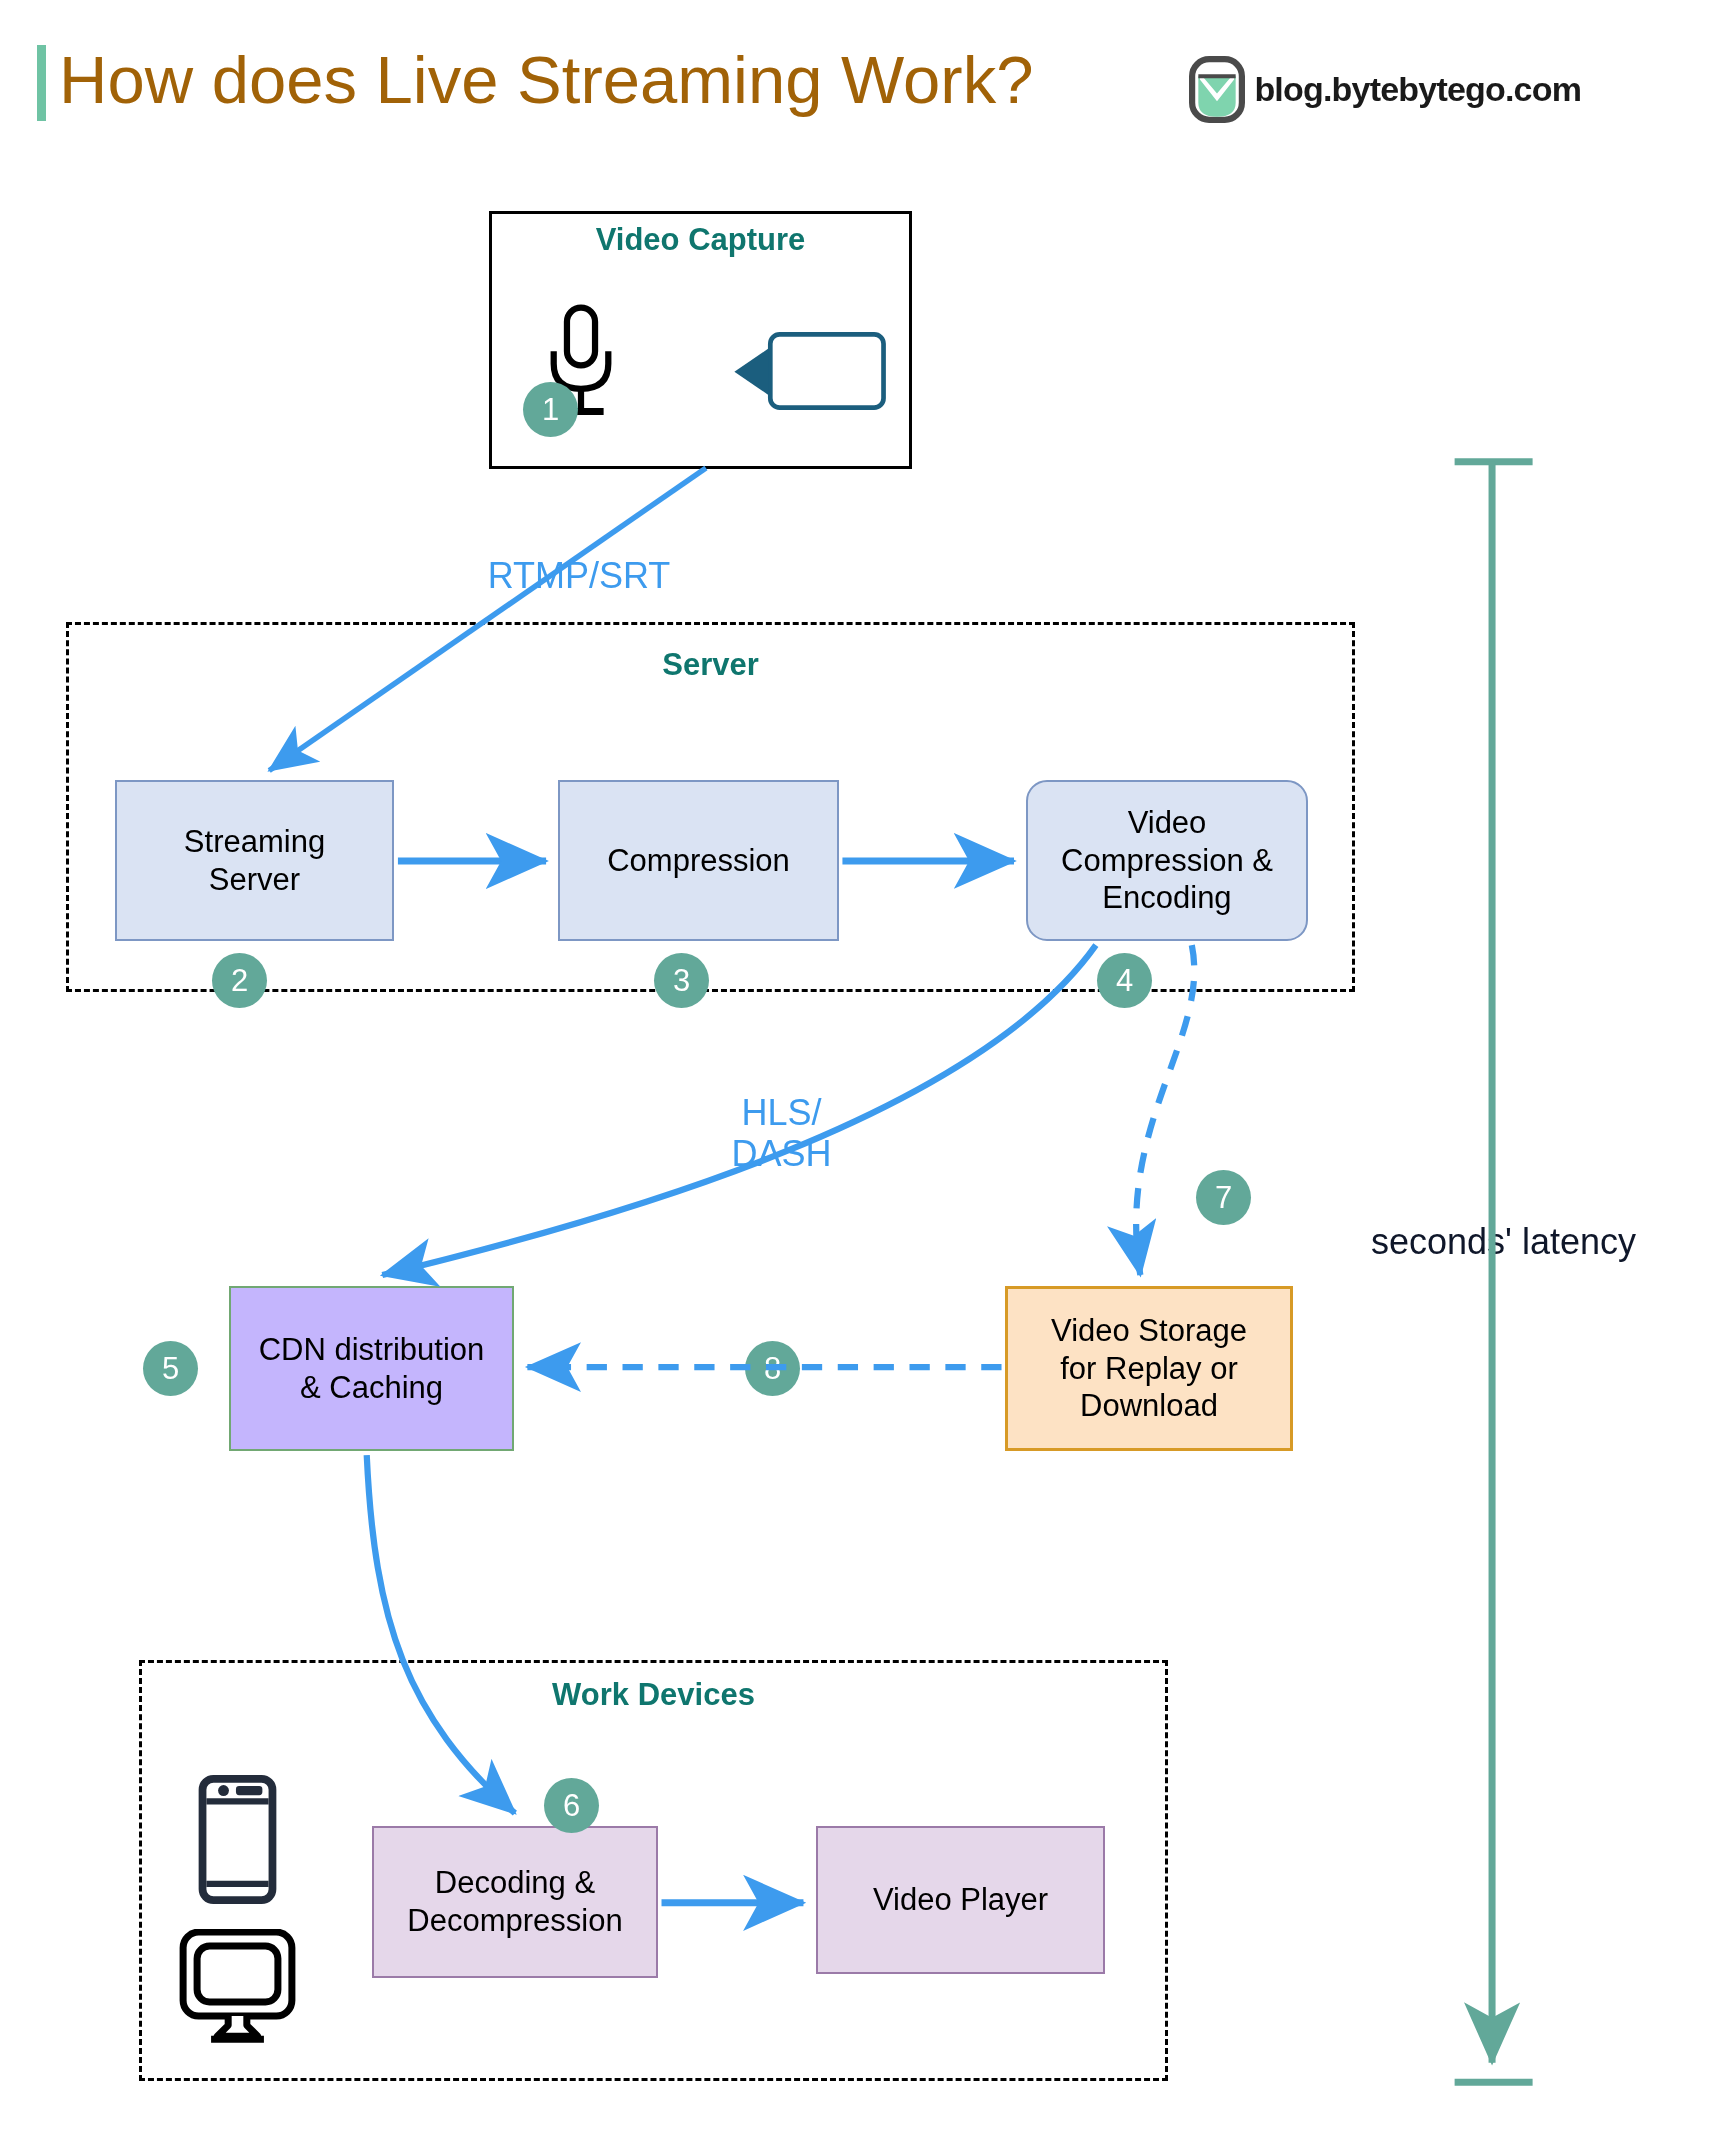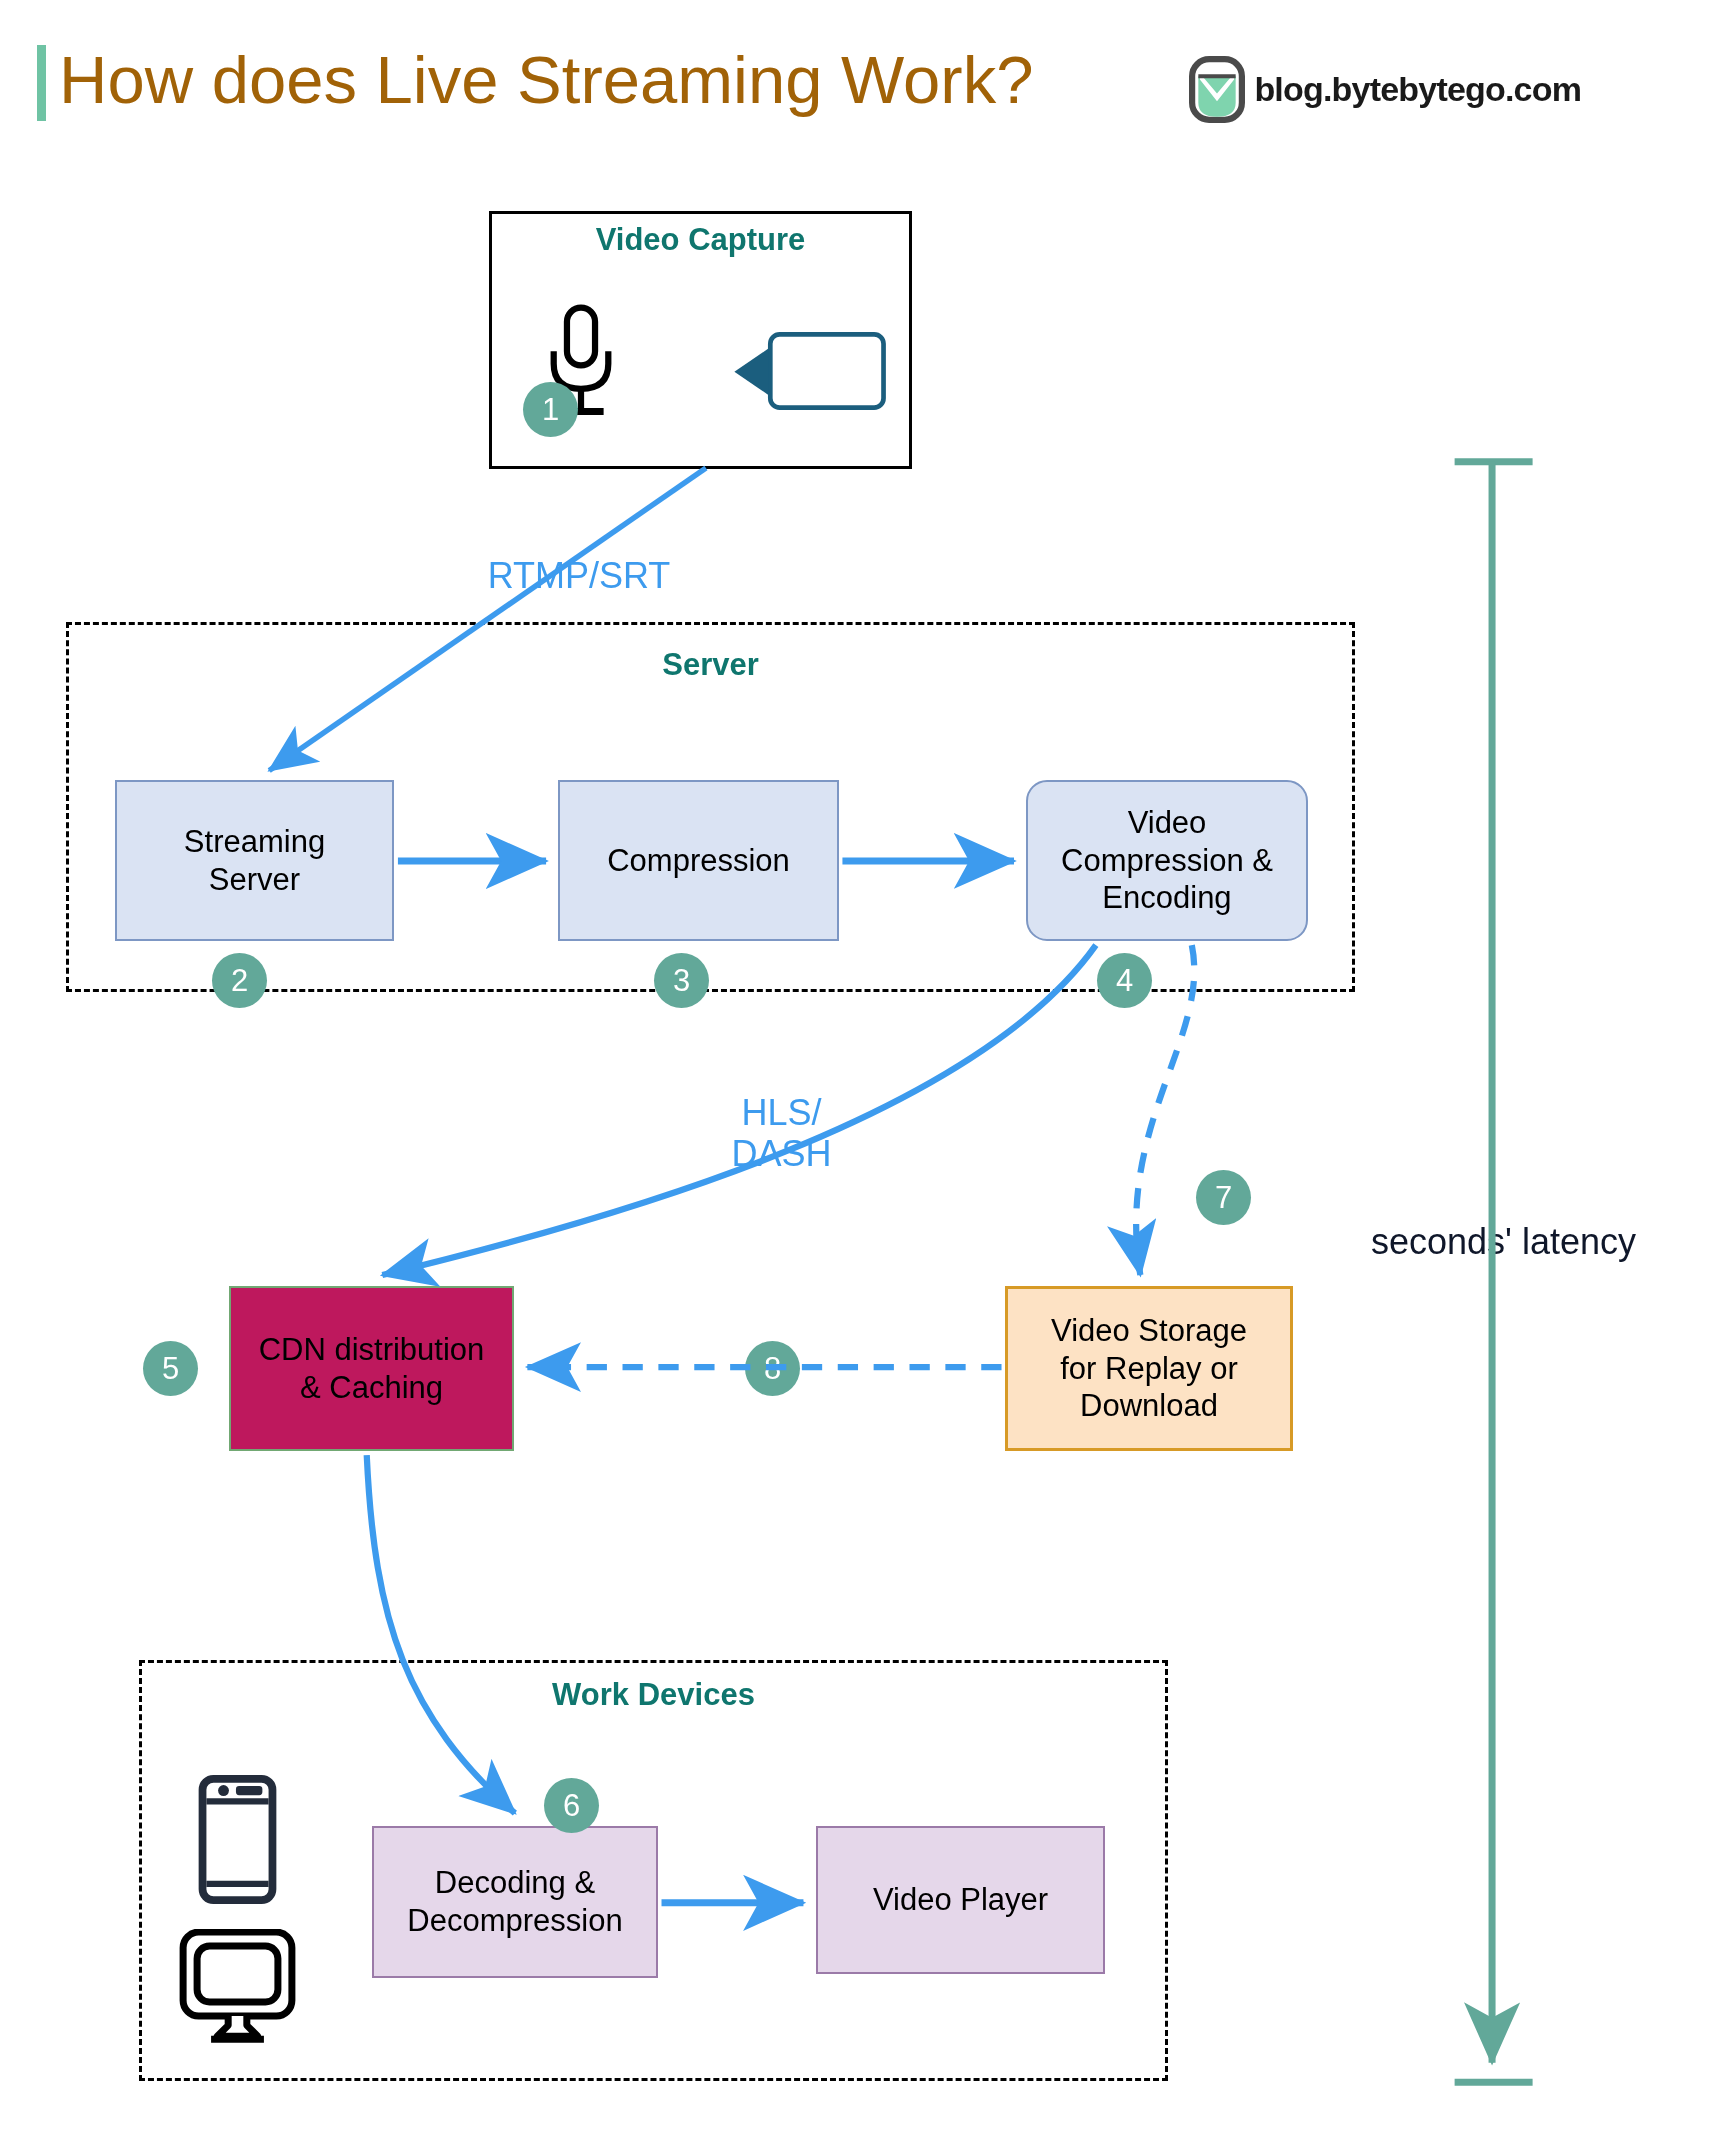--- a/index.html
+++ b/index.html
@@ -60,21 +60,21 @@
     align-items: center;
     justify-content: center;
     text-align: center;
     font-size: 31px;
     line-height: 1.22;
     color: #000000;
     white-space: pre-line;
     padding: 3.1px 6.2px;
   }
   .box-blue   { background: #dae3f3; border: 2.3px solid #7d97c4; }
-  .box-green  { background: #be185d; border: 2.3px solid #71a873; }
+  .box-green  { background: #c4b5fd; border: 2.3px solid #71a873; }
   .box-orange { background: #fde2c4; border: 3.1px solid #d79a26; }
   .box-purple { background: #e5d7ea; border: 2.3px solid #9b7aa8; }
 
   
   .group {
     position: absolute;
     box-sizing: border-box;
     border: 3.1px dashed #000000;
     background: transparent;
   }

